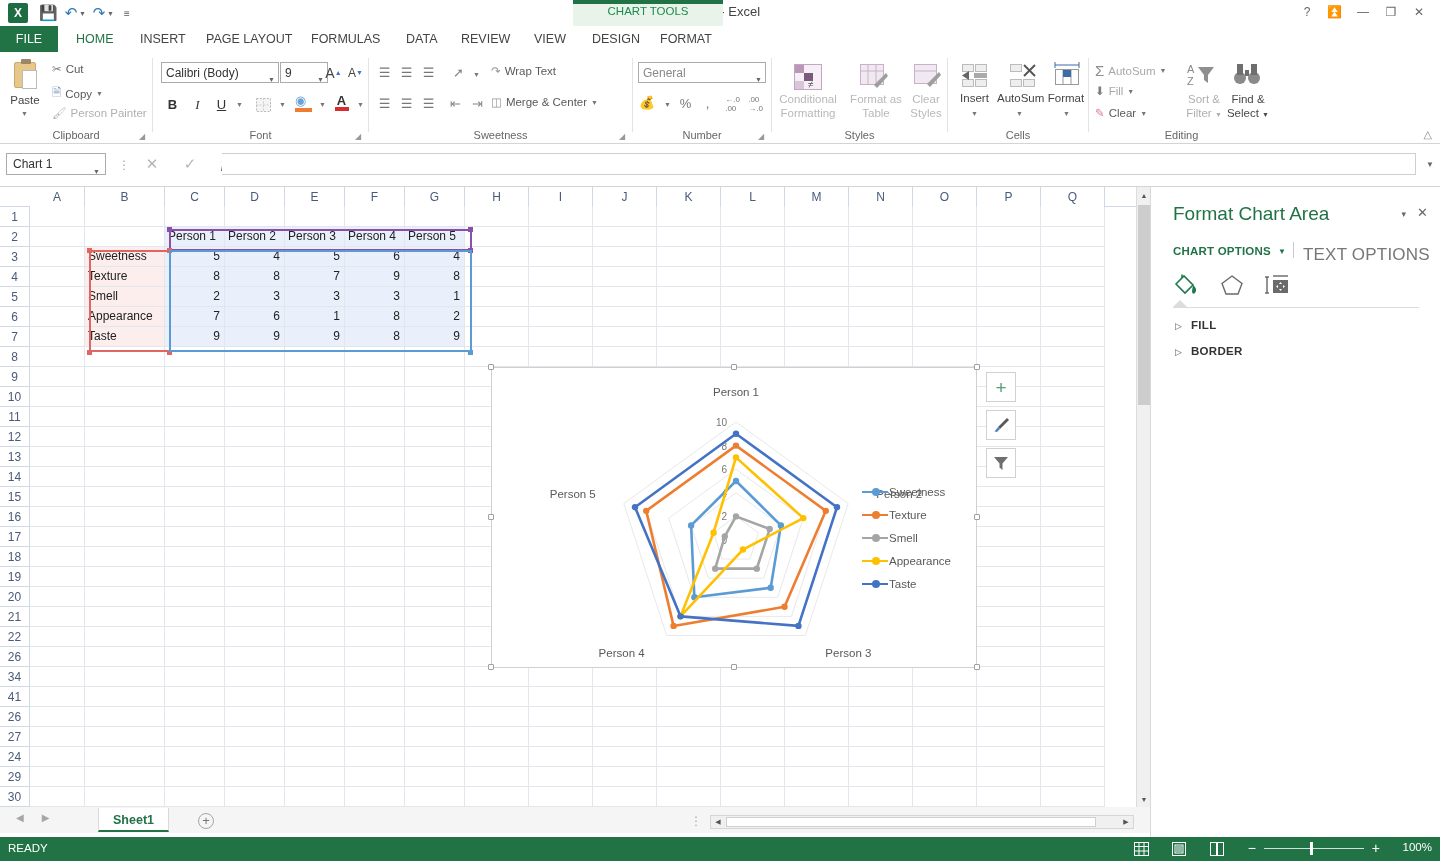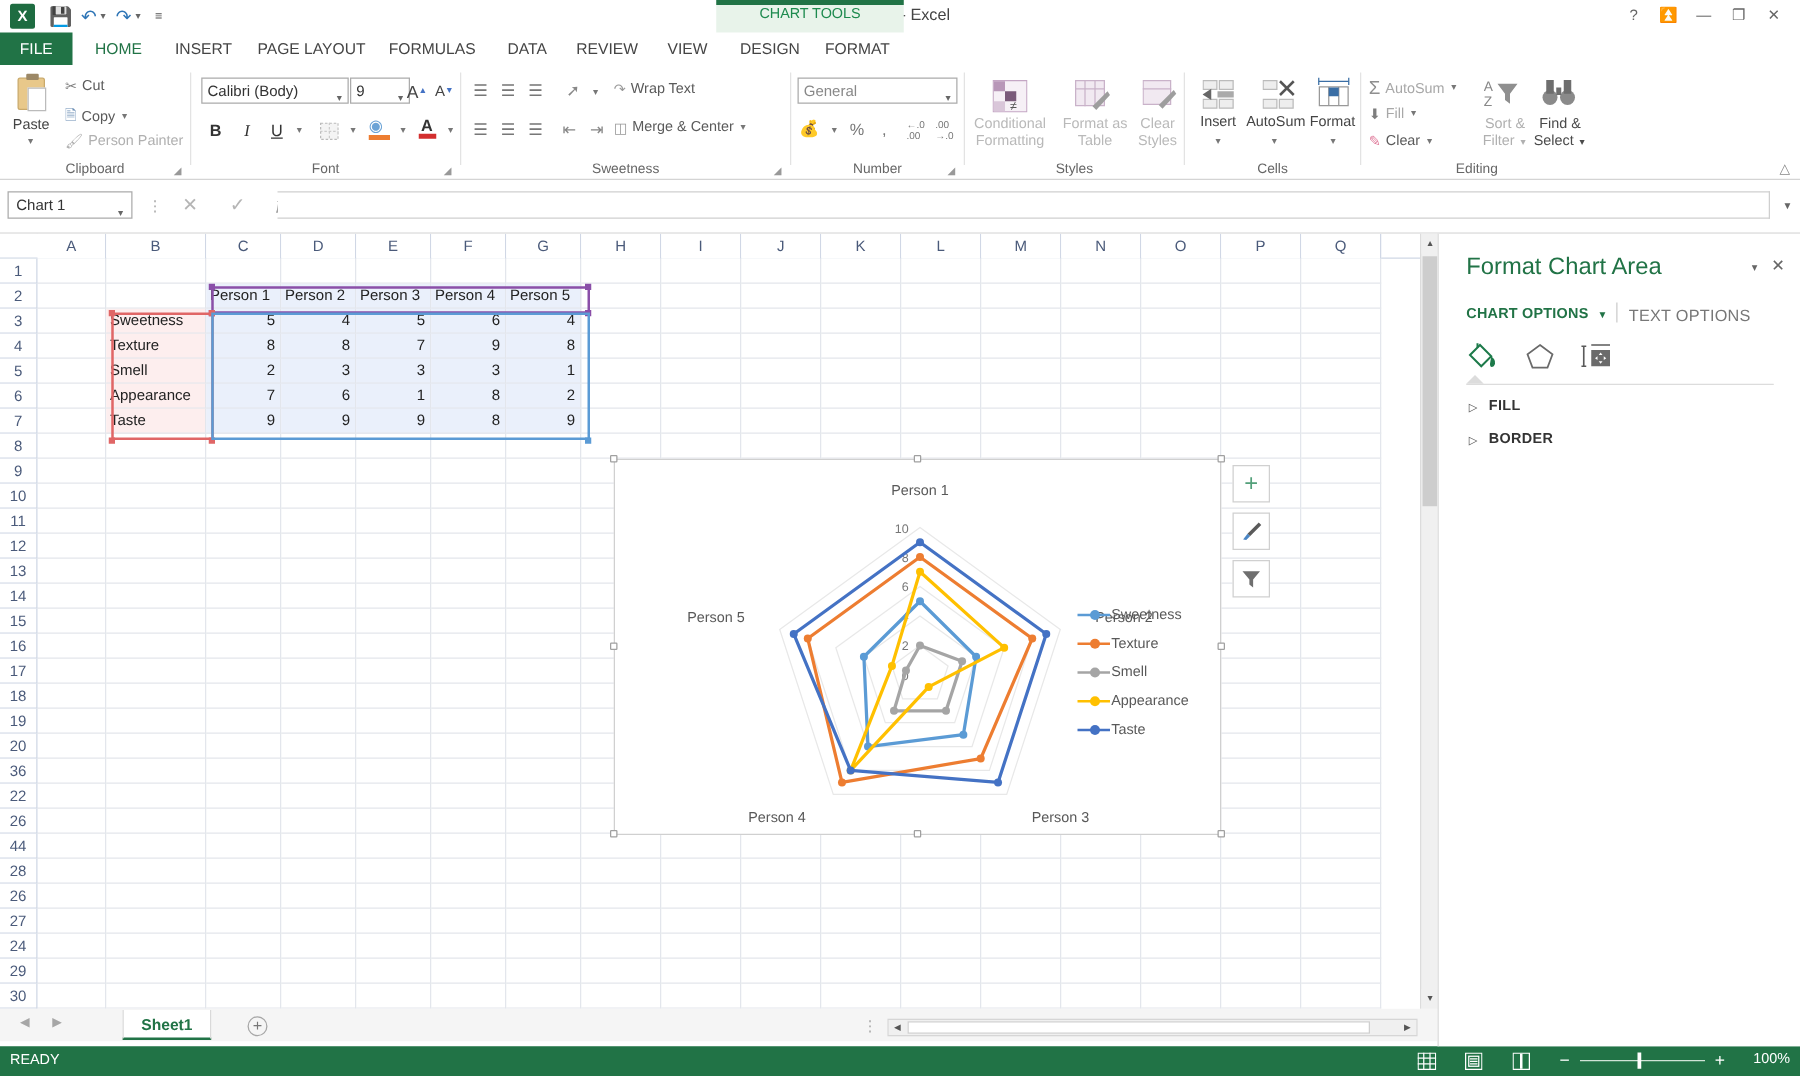--- a/index.html
+++ b/index.html
@@ -286,21 +286,21 @@
   .fp-title { position: absolute; left: 22px; top: 16px; font-size: 19px; color: #217346; }
   .fp-caret { position: absolute; right: 34px; top: 22px; font-size: 9px; color: #666; }
   .fp-close { position: absolute; right: 12px; top: 18px; font-size: 13px; color: #666; }
   .fp-opt {
     position: absolute; top: 58px; font-size: 11.5px; font-weight: bold;
     letter-spacing: 0.2px;
   }
   .fp-opt.sel { left: 22px; color: #217346; }
   .fp-opt-caret { position: absolute; left: 127px; top: 60px; font-size: 8px; color: #217346; }
   .fp-divider { position: absolute; left: 142px; top: 55px; width: 1px; height: 16px; background: #ccc; }
-  .fp-opt.alt { left: 152px; color: #777; font-weight: normal; font-size: 13px; }
+  .fp-opt.alt { left: 152px; color: #777; font-weight: normal; font-size: 17px; }
   .fp-icons { position: absolute; left: 22px; top: 86px; display: flex; gap: 20px; align-items: center; }
   .fp-hr { position: absolute; left: 22px; top: 120px; width: 246px; height: 1px; background: #dcdcdc; }
   .fp-tick { position: absolute; left: 22px; top: 113px; width: 0; height: 0;
     border-left: 7px solid transparent; border-right: 7px solid transparent; border-bottom: 7px solid #dcdcdc; }
   .fp-sect {
     position: absolute; left: 40px; font-size: 11.5px; font-weight: bold; color: #333;
     letter-spacing: 0.3px;
   }
   .fp-arrow { position: absolute; left: 24px; font-size: 9px; color: #555; }
 </style>
@@ -627,25 +627,25 @@
       <div class="rowhdr" style="top: 220px;">11</div>
       <div class="rowhdr" style="top: 240px;">12</div>
       <div class="rowhdr" style="top: 260px;">13</div>
       <div class="rowhdr" style="top: 280px;">14</div>
       <div class="rowhdr" style="top: 300px;">15</div>
       <div class="rowhdr" style="top: 320px;">16</div>
       <div class="rowhdr" style="top: 340px;">17</div>
       <div class="rowhdr" style="top: 360px;">18</div>
       <div class="rowhdr" style="top: 380px;">19</div>
       <div class="rowhdr" style="top: 400px;">20</div>
-      <div class="rowhdr" style="top: 420px;">36</div>
+      <div class="rowhdr" style="top: 420px;">21</div>
       <div class="rowhdr" style="top: 440px;">22</div>
       <div class="rowhdr" style="top: 460px;">26</div>
-      <div class="rowhdr" style="top: 480px;">44</div>
-      <div class="rowhdr" style="top: 500px;">28</div>
+      <div class="rowhdr" style="top: 480px;">34</div>
+      <div class="rowhdr" style="top: 500px;">41</div>
       <div class="rowhdr" style="top: 520px;">26</div>
       <div class="rowhdr" style="top: 540px;">27</div>
       <div class="rowhdr" style="top: 560px;">24</div>
       <div class="rowhdr" style="top: 580px;">29</div>
       <div class="rowhdr" style="top: 600px;">30</div>
     </div>
   <div id="cells">
       <div class="gcell" style="left: 30px; top: 20px; width: 55px;"></div>
       <div class="gcell" style="left: 85px; top: 20px; width: 80px;"></div>
       <div class="gcell" style="left: 165px; top: 20px; width: 60px;"></div>

